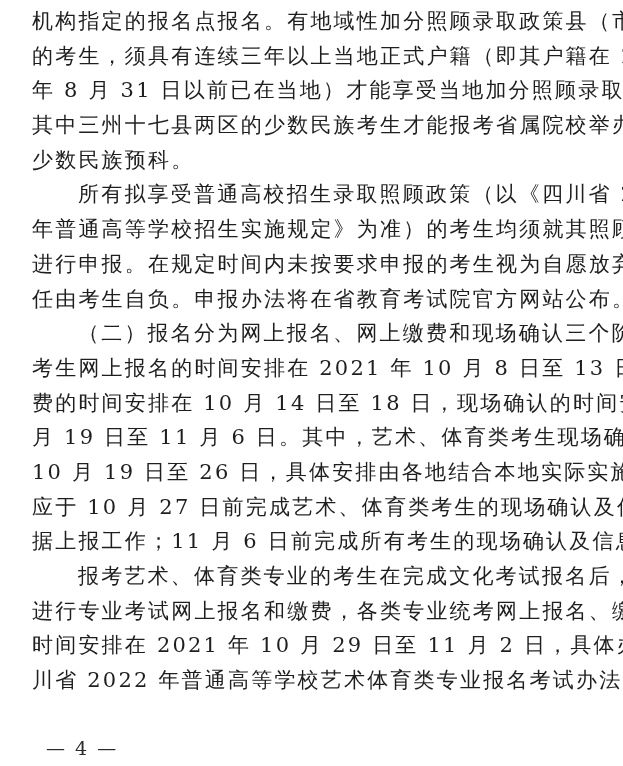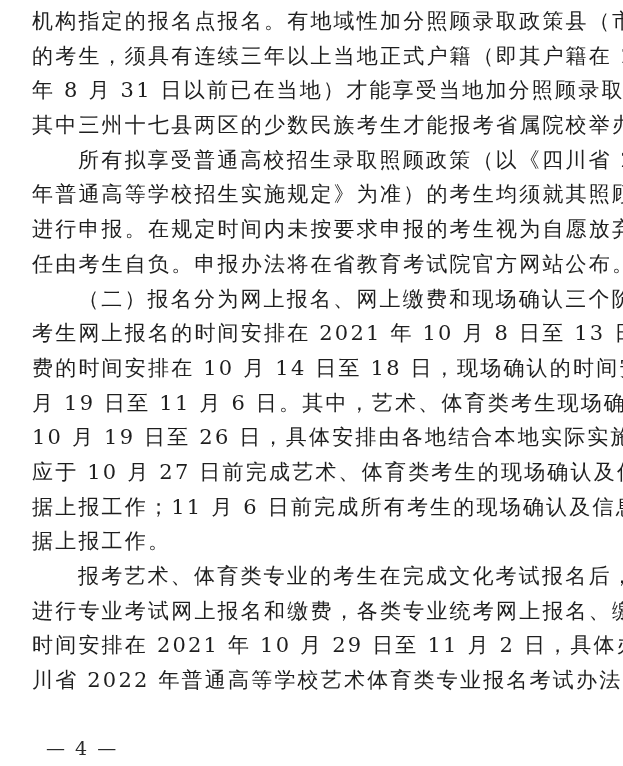--- a/index.html
+++ b/index.html
@@ -61,38 +61,38 @@
 <body>
 
 <div class="page">
   <div class="body-text">
 
     <div>
       <div class="line">机构指定的报名点报名。有地域性加分照顾录取政策县（市、区）</div>
       <div class="line">的考生，须具有连续三年以上当地正式户籍（即其户籍在 2019</div>
       <div class="line">年 8 月 31 日以前已在当地）才能享受当地加分照顾录取政策，</div>
       <div class="line">其中三州十七县两区的少数民族考生才能报考省属院校举办的</div>
+      <div class="line last">少数民族预科。</div>
     </div>
 
     <div>
       <div class="line indent">所有拟享受普通高校招生录取照顾政策（以《四川省 2022</div>
       <div class="line">年普通高等学校招生实施规定》为准）的考生均须就其照顾项目</div>
       <div class="line">进行申报。在规定时间内未按要求申报的考生视为自愿放弃，责</div>
       <div class="line last">任由考生自负。申报办法将在省教育考试院官方网站公布。</div>
     </div>
 
     <div>
       <div class="line indent">（二）报名分为网上报名、网上缴费和现场确认三个阶段。</div>
       <div class="line">考生网上报名的时间安排在 2021 年 10 月 8 日至 13 日，网上缴</div>
       <div class="line">费的时间安排在 10 月 14 日至 18 日，现场确认的时间安排在 10</div>
       <div class="line">月 19 日至 11 月 6 日。其中，艺术、体育类考生现场确认时间为</div>
       <div class="line">10 月 19 日至 26 日，具体安排由各地结合本地实际实施。各地</div>
       <div class="line">应于 10 月 27 日前完成艺术、体育类考生的现场确认及信息库数</div>
       <div class="line">据上报工作；11 月 6 日前完成所有考生的现场确认及信息库数</div>
-      <div class="line last">据上报工作。</div>
     </div>
 
     <div>
       <div class="line indent">报考艺术、体育类专业的考生在完成文化考试报名后，还需</div>
       <div class="line">进行专业考试网上报名和缴费，各类专业统考网上报名、缴费的</div>
       <div class="line">时间安排在 2021 年 10 月 29 日至 11 月 2 日，具体办法详见《四</div>
       <div class="line last">川省 2022 年普通高等学校艺术体育类专业报名考试办法》。</div>
     </div>
 
   </div>

